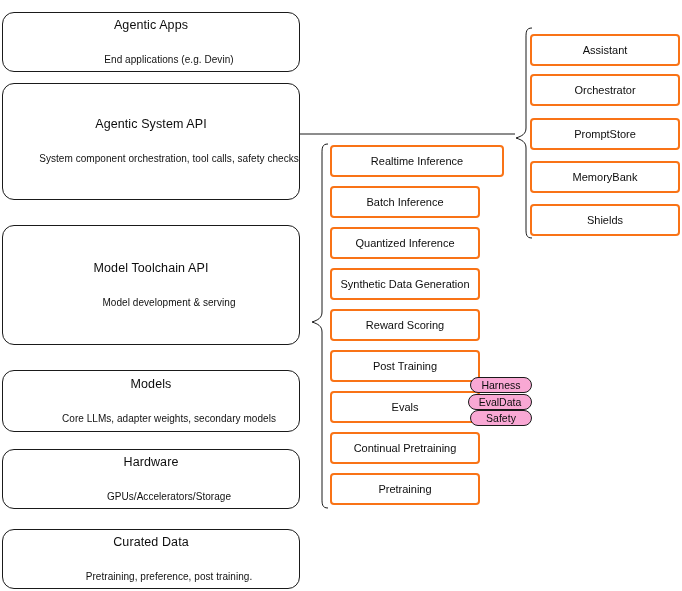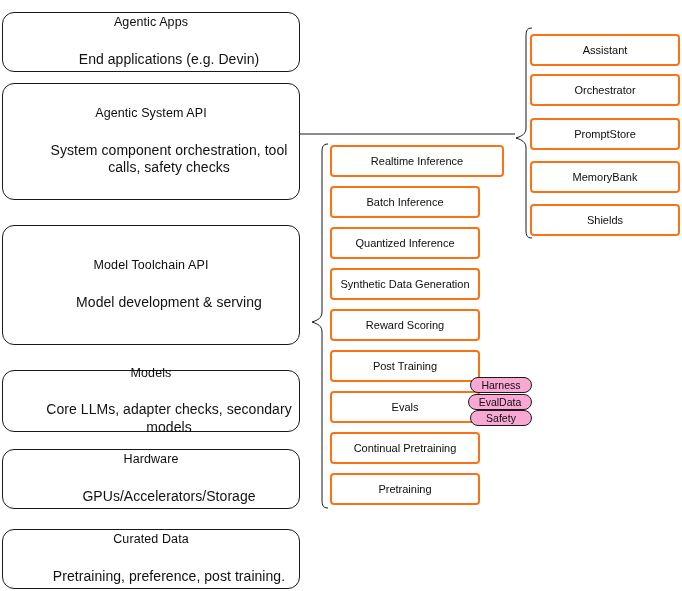--- a/index.html
+++ b/index.html
@@ -31,21 +31,21 @@
     justify-content: center;
     text-align: center;
     line-height: 1.25;
   }
   .layer-title {
     font-size: 12.5px;
     color: #0d0d0d;
     letter-spacing: 0.1px;
   }
   .layer-sub {
-    font-size: 14px;
+    font-size: 10px;
     color: #111111;
     margin-top: 20px;
     letter-spacing: 0.05px;
     padding-left: 36px;
   }
   .chip {
     position: absolute;
     box-sizing: border-box;
     background: #ffffff;
     border: 2px solid #f97316;
@@ -99,21 +99,21 @@
     <div class="layer-sub">System component orchestration, tool calls, safety checks</div>
   </div>
 
   <div class="node" style="left:2px; top:225px; width:298px; height:120px;">
     <div class="layer-title">Model Toolchain API</div>
     <div class="layer-sub">Model development &amp; serving</div>
   </div>
 
   <div class="node" style="left:2px; top:370px; width:298px; height:62px;">
     <div class="layer-title">Models</div>
-    <div class="layer-sub">Core LLMs, adapter checks, secondary models</div>
+    <div class="layer-sub">Core LLMs, adapter weights, secondary models</div>
   </div>
 
   <div class="node" style="left:2px; top:449px; width:298px; height:60px;">
     <div class="layer-title">Hardware</div>
     <div class="layer-sub">GPUs/Accelerators/Storage</div>
   </div>
 
   <div class="node" style="left:2px; top:529px; width:298px; height:60px;">
     <div class="layer-title">Curated Data</div>
     <div class="layer-sub">Pretraining, preference, post training.</div>

